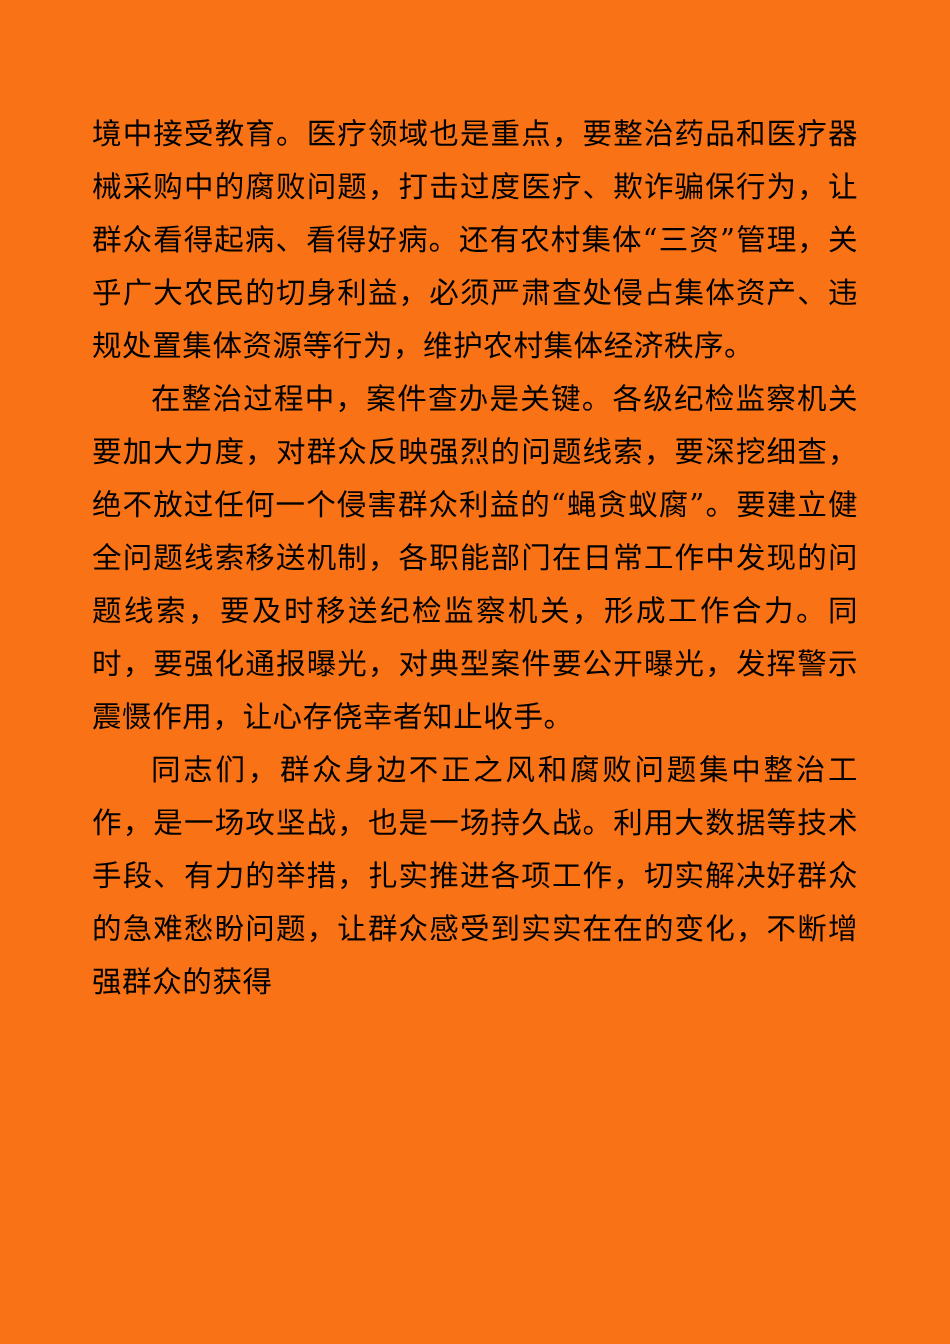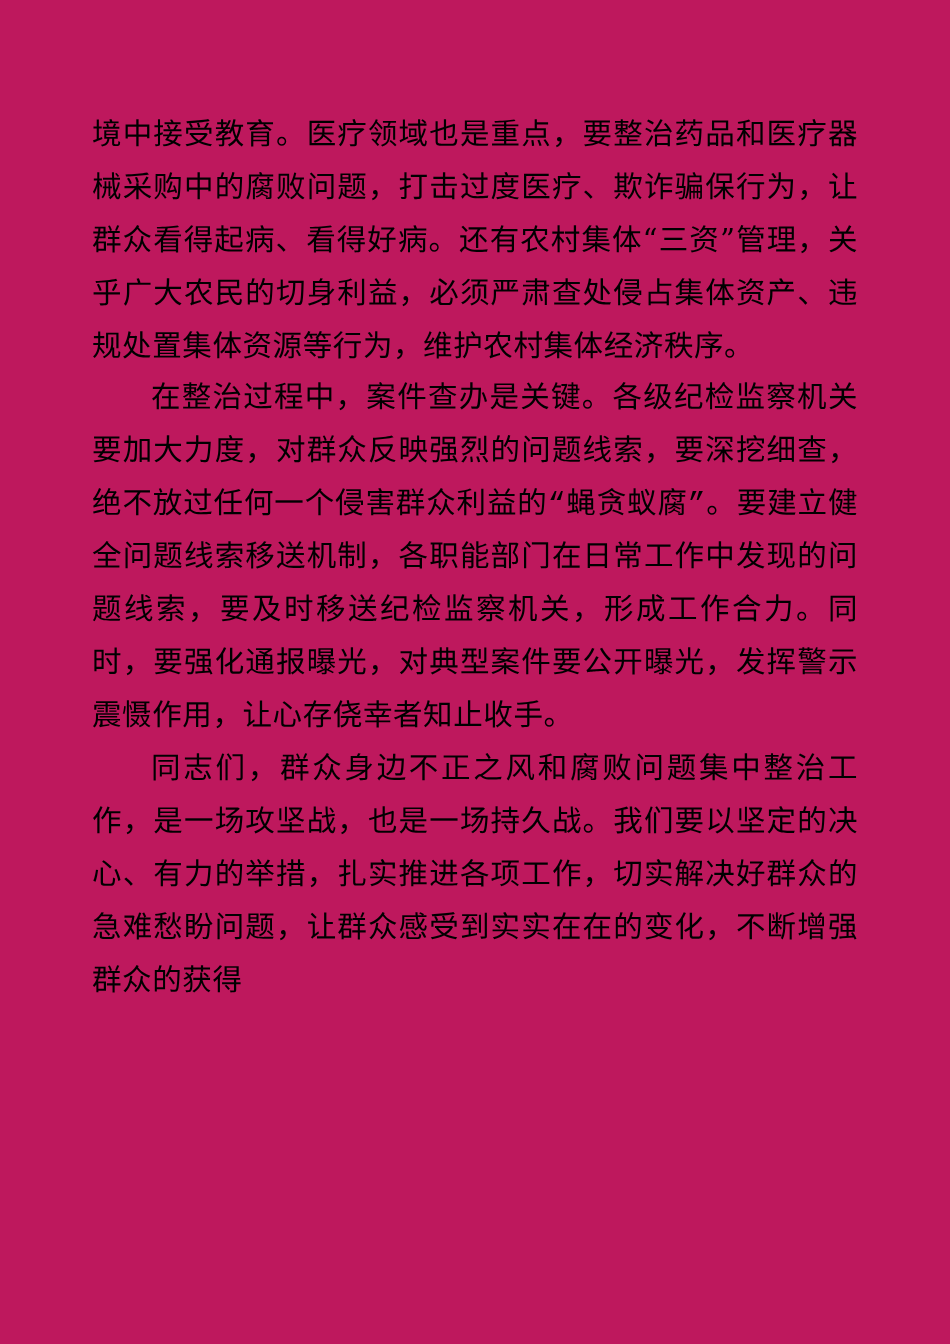--- a/index.html
+++ b/index.html
@@ -12,41 +12,40 @@
     height: 1344px;
     font-family: "DejaVu Serif", "Liberation Serif", serif;
     color: #000000;
     overflow: hidden;
   }
   .page {
     box-sizing: border-box;
     width: 950px;
     height: 1344px;
     padding: 108px 92px 60px 92px;
-    background: #be185d;
+    background: #f97316;
     position: relative;
   }
   .doc-body {
     font-size: 29.5px;
     line-height: 53px;
     letter-spacing: 0.6px;
     text-align: justify;
     text-justify: inter-ideograph;
   }
   .para {
     margin: 0;
     text-indent: 0;
   }
   .para.indent {
     text-indent: 2em;
-    font-family: Liberation Mono, monospace;
   }
 </style>
 </head>
 <body>
 
 <div class="page">
   <div class="doc-body">
     <p class="para">境中接受教育。医疗领域也是重点，要整治药品和医疗器械采购中的腐败问题，打击过度医疗、欺诈骗保行为，让群众看得起病、看得好病。还有农村集体“三资”管理，关乎广大农民的切身利益，必须严肃查处侵占集体资产、违规处置集体资源等行为，维护农村集体经济秩序。</p>
     <p class="para indent">在整治过程中，案件查办是关键。各级纪检监察机关要加大力度，对群众反映强烈的问题线索，要深挖细查，绝不放过任何一个侵害群众利益的“蝇贪蚁腐”。要建立健全问题线索移送机制，各职能部门在日常工作中发现的问题线索，要及时移送纪检监察机关，形成工作合力。同时，要强化通报曝光，对典型案件要公开曝光，发挥警示震慑作用，让心存侥幸者知止收手。</p>
-    <p class="para indent">同志们，群众身边不正之风和腐败问题集中整治工作，是一场攻坚战，也是一场持久战。我们要以坚定的决心、有力的举措，扎实推进各项工作，切实解决好群众的急难愁盼问题，让群众感受到实实在在的变化，不断增强群众的获得</p>
+    <p class="para indent">同志们，群众身边不正之风和腐败问题集中整治工作，是一场攻坚战，也是一场持久战。利用大数据等技术手段、有力的举措，扎实推进各项工作，切实解决好群众的急难愁盼问题，让群众感受到实实在在的变化，不断增强群众的获得</p>
   </div>
 </div>
 
 </body></html>

